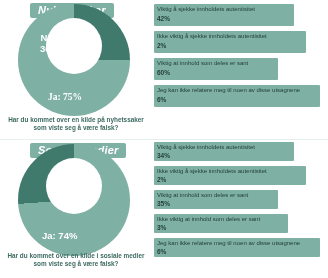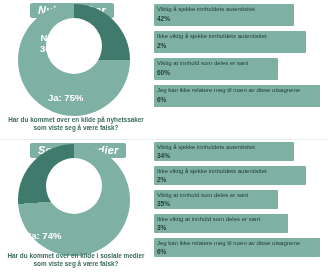--- a/index.html
+++ b/index.html
@@ -59,23 +59,23 @@
   .slice-label{
     position:absolute;
     font-size:9.5px;
     font-weight:bold;
     color:#ffffff;
     text-align:center;
     line-height:11px;
     white-space:nowrap;
   }
   .lbl-nei{ left:22px; top:14px; }
-  .lbl-ja { left:30px; top:74px; }
+  .lbl-ja { left:30px; top:74px;font-family:Liberation Serif, serif; }
   .lbl-nei2{ left:52px; top:16px;}
-  .lbl-ja2 { left:8px; top:72px;}
+  .lbl-ja2 { left:24px; top:72px;}
 
   .caption{
     position:absolute;
     left:3px;
     width:146px;
     font-size:6.4px;
     font-weight:bold;
     color:#3c6b60;
     text-align:center;
     line-height:8px;

